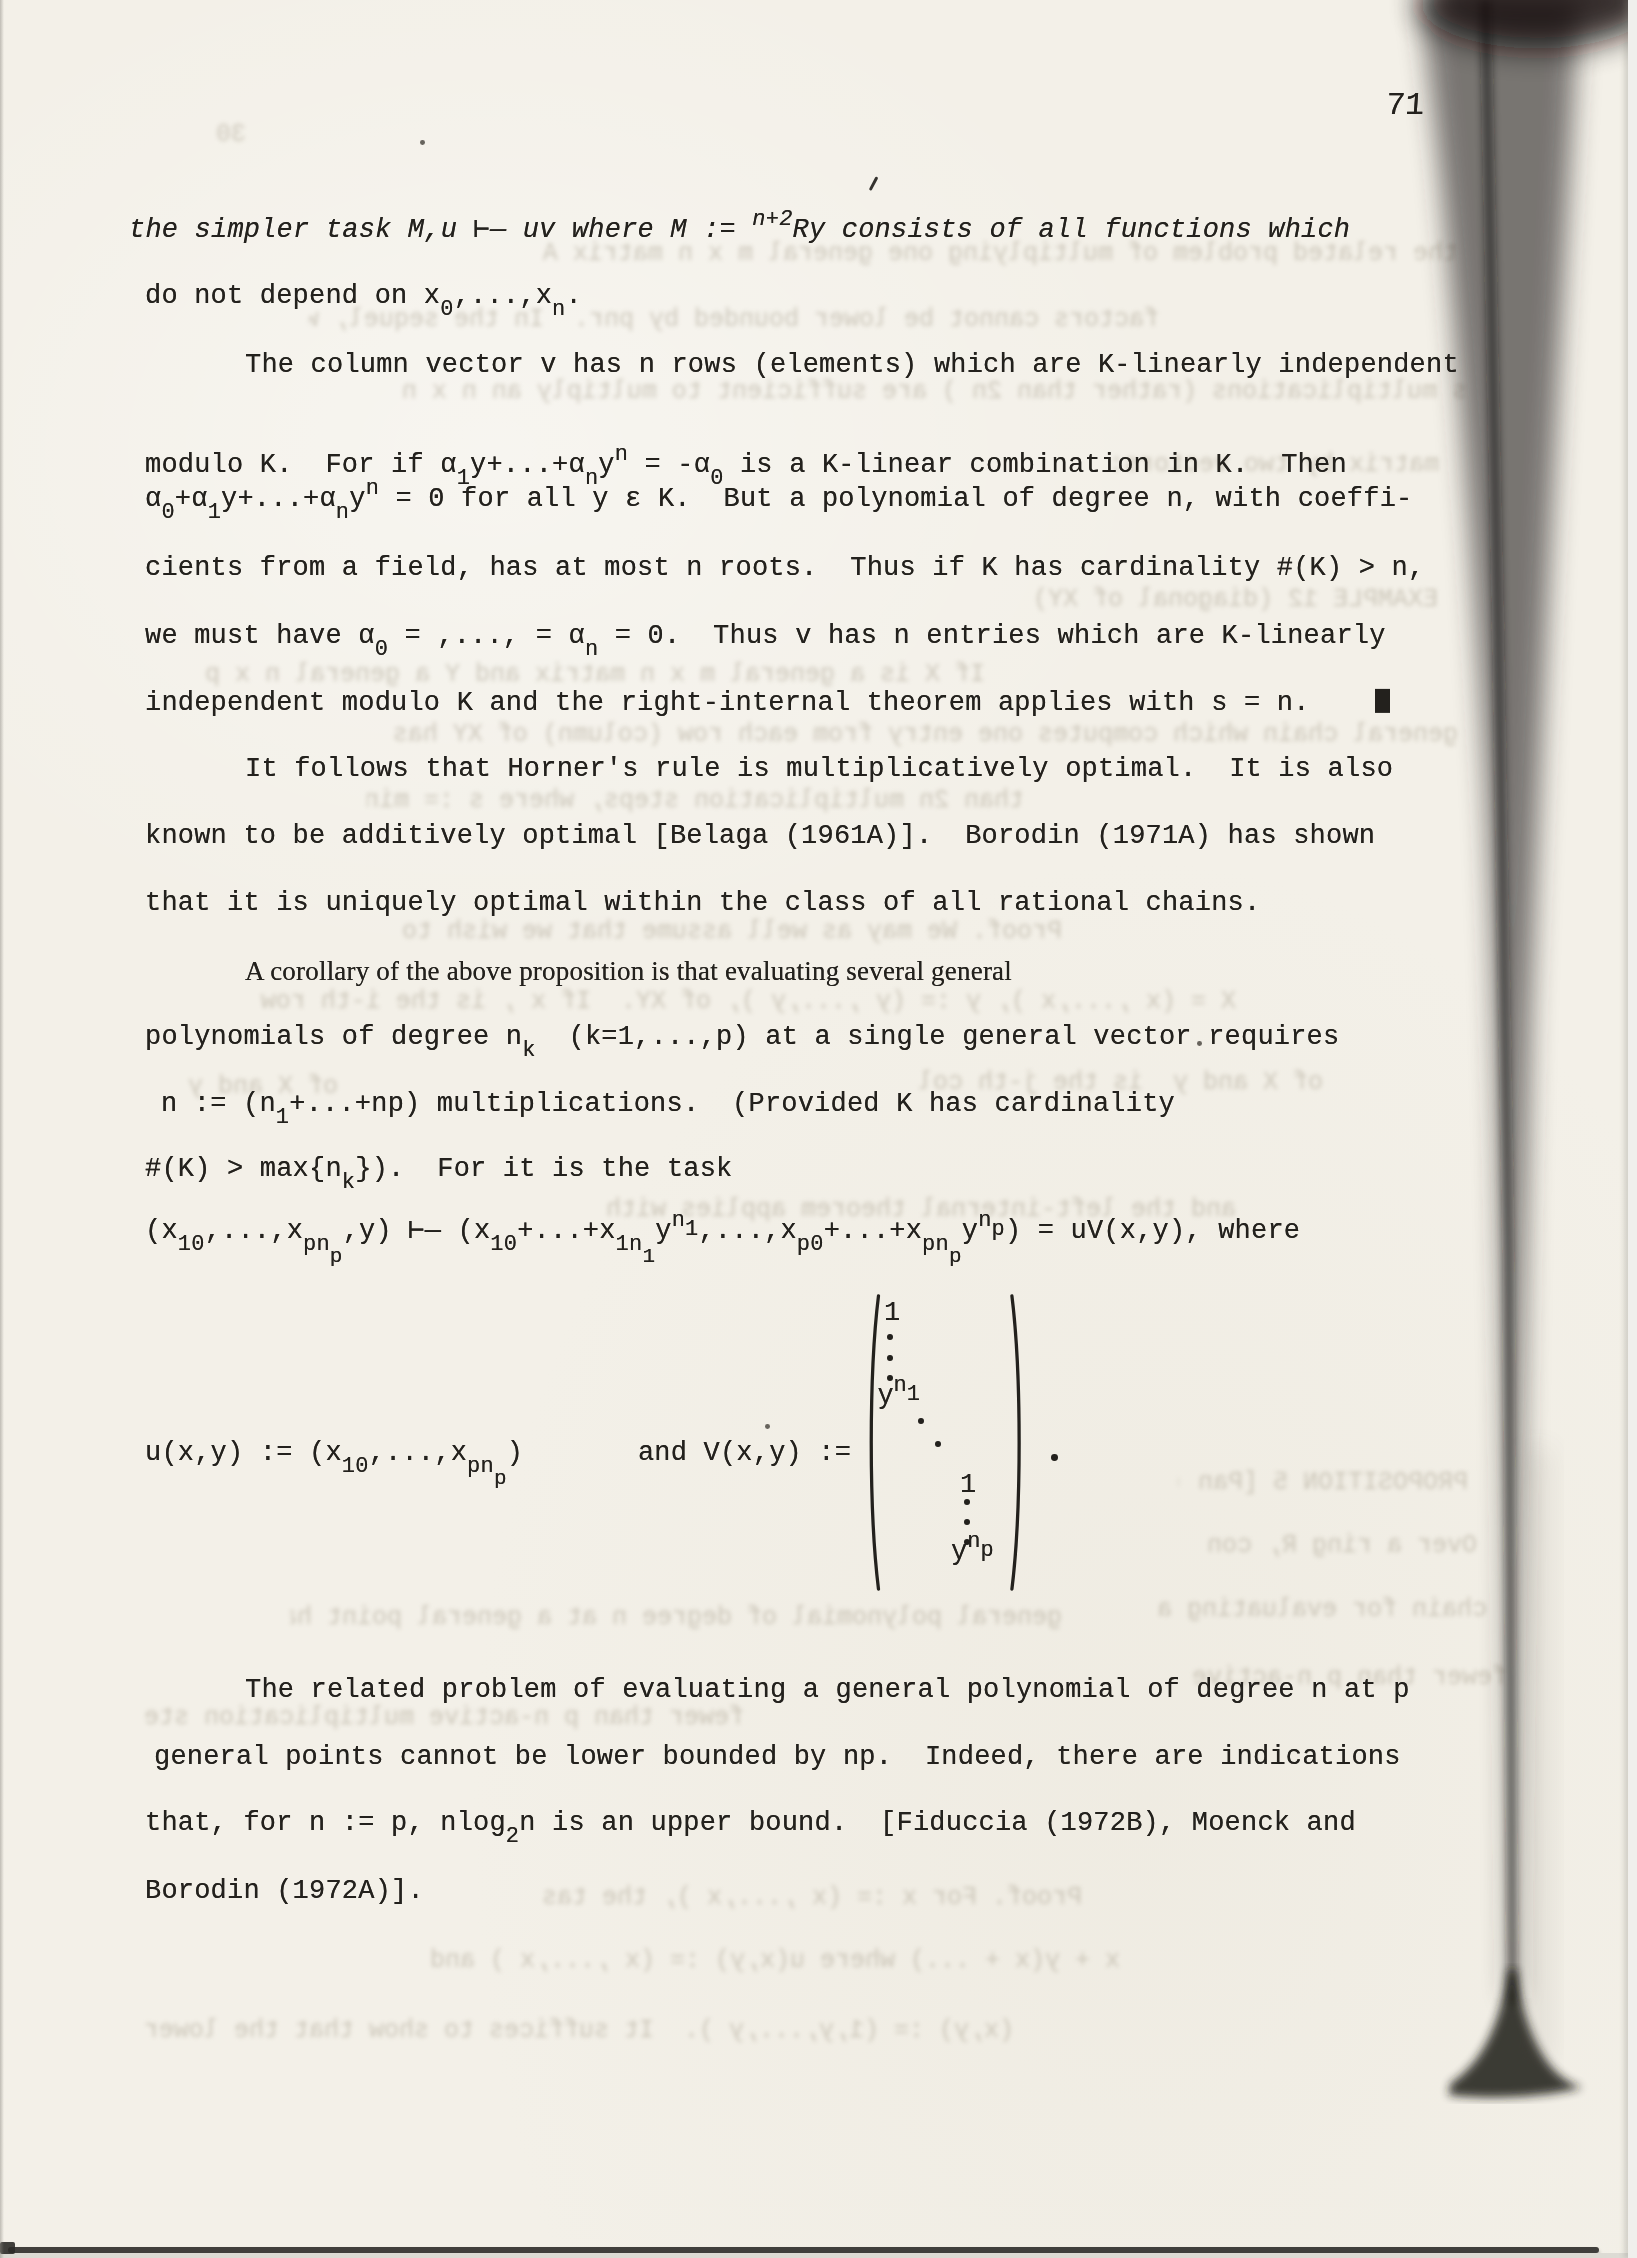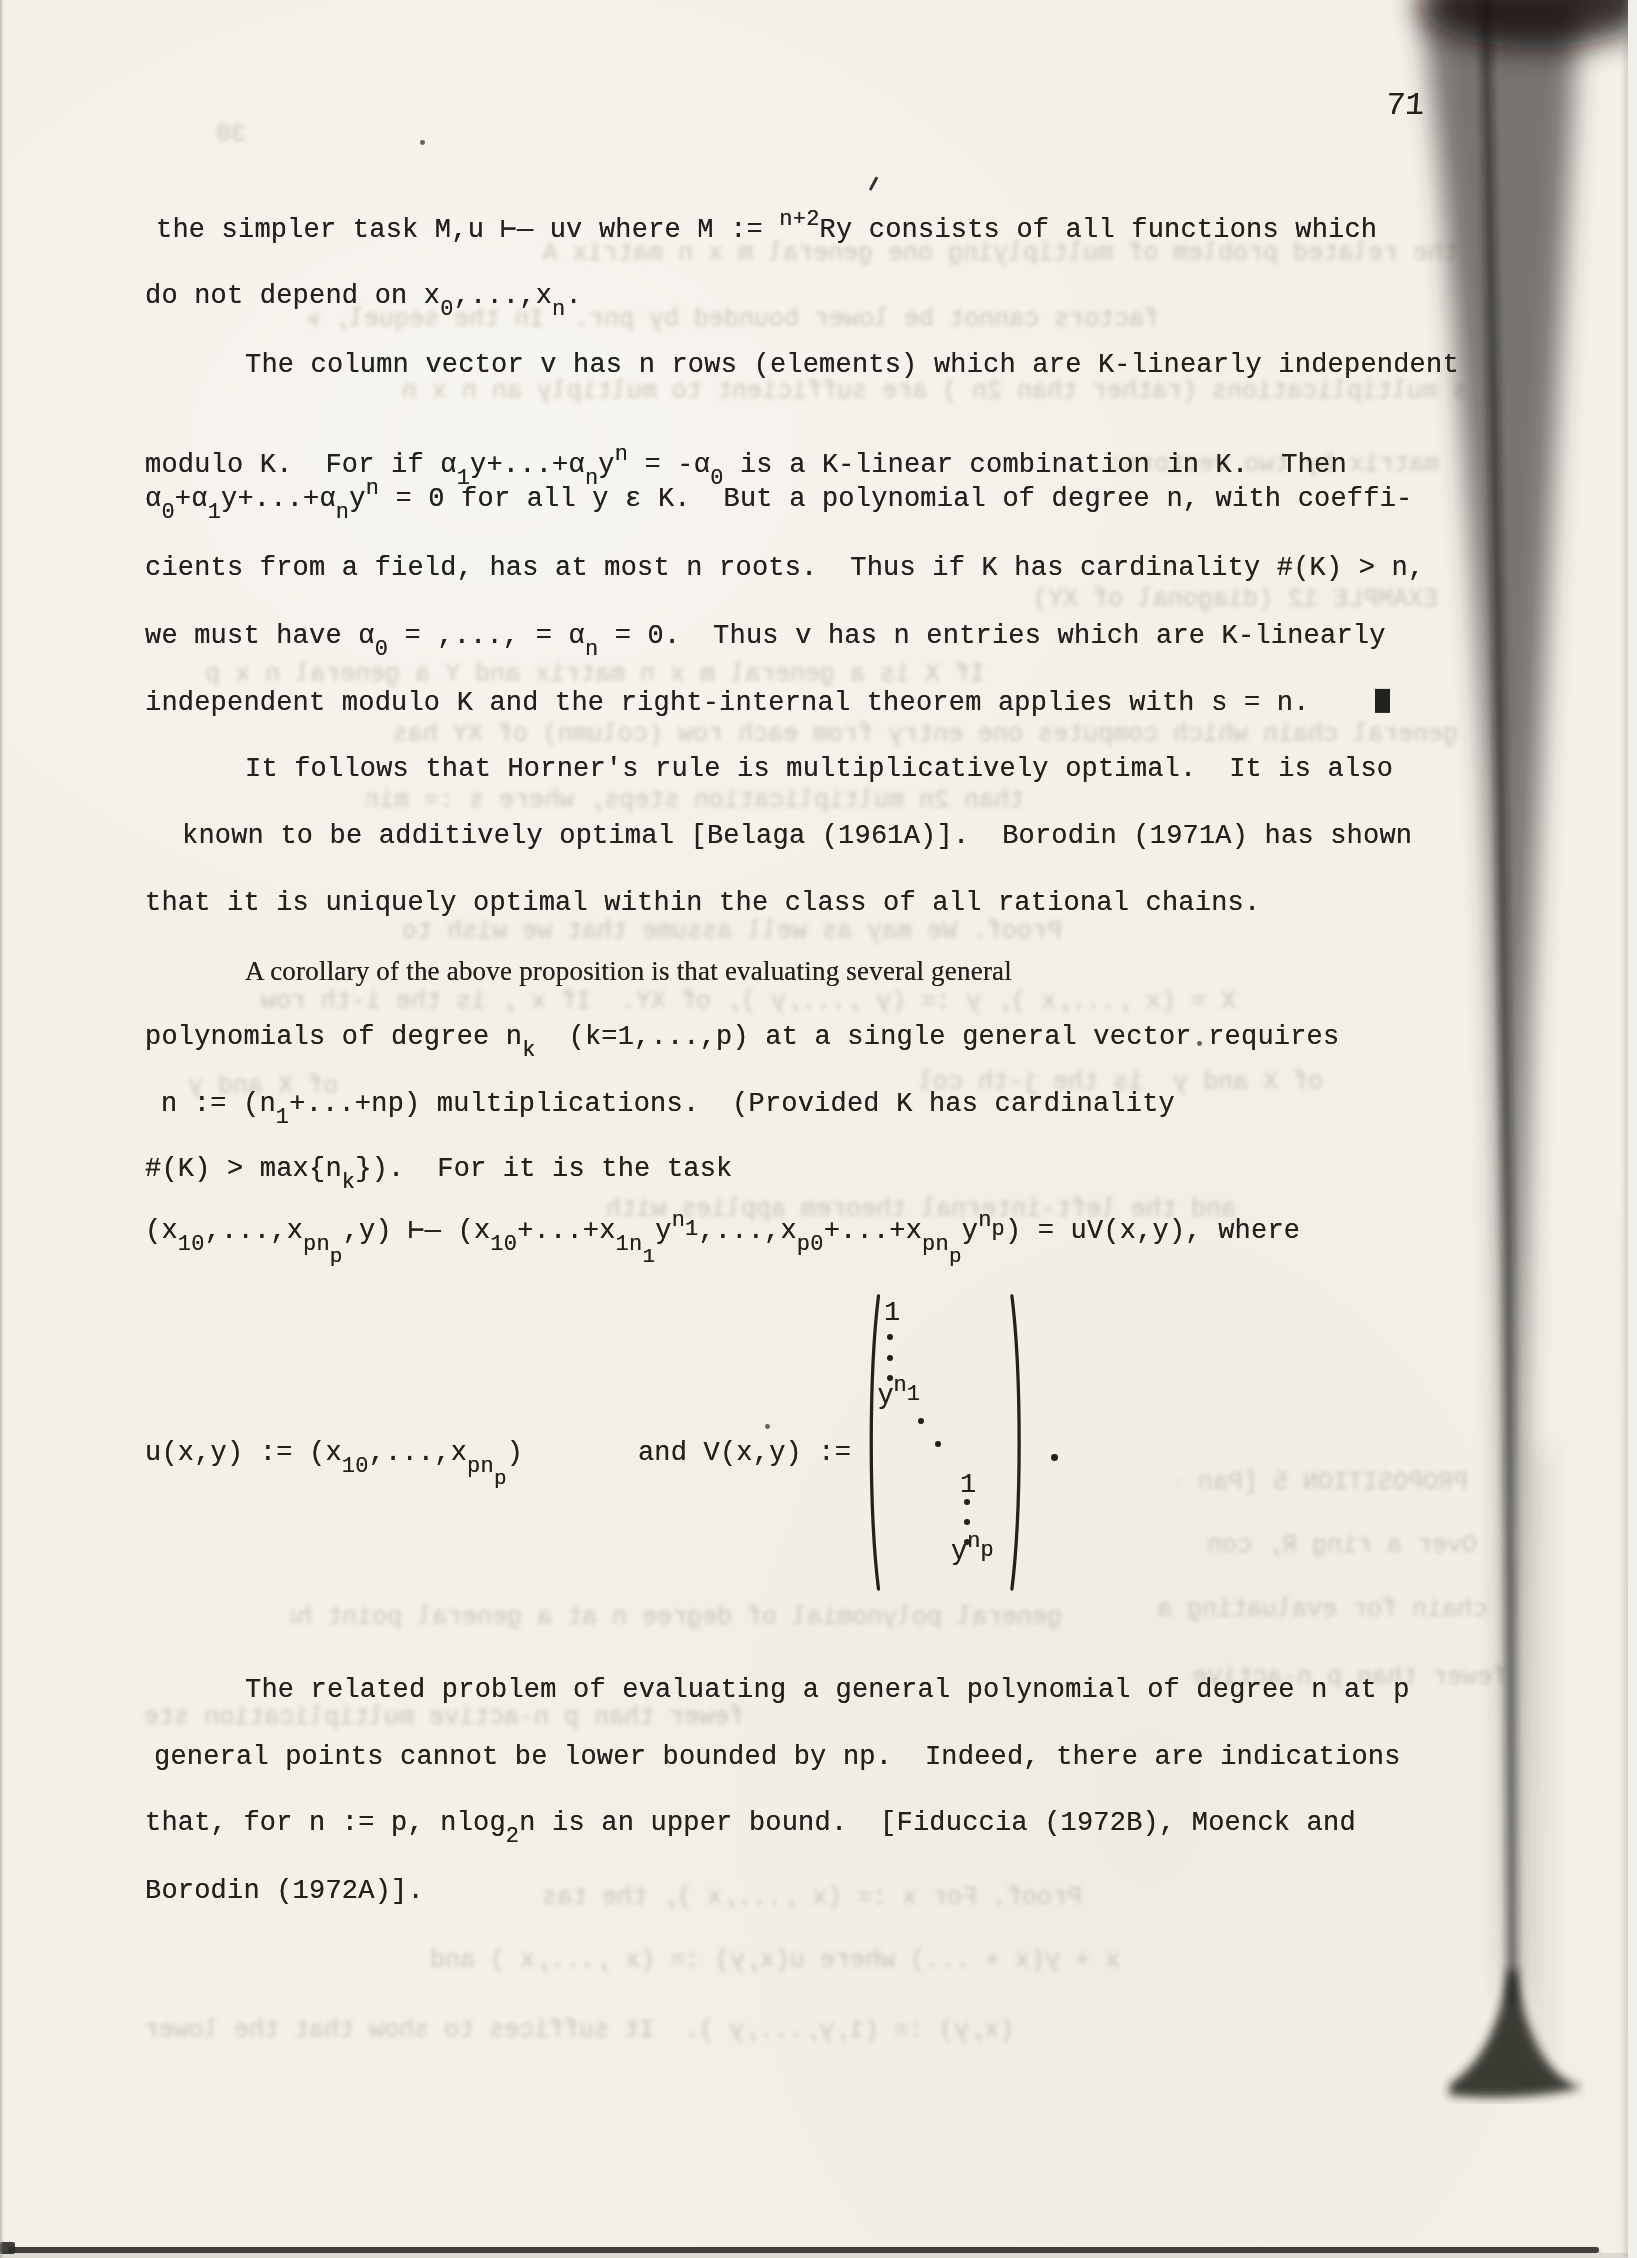--- a/index.html
+++ b/index.html
@@ -109,30 +109,30 @@
     <div class="bleed" style="left: 1188px; top: 1663px; width: 319px;">fewer than p n-active</div>
     <div class="bleed" style="left: 145px; top: 1703px; width: 599px;">fewer than p n-active multiplication steps</div>
     <div class="bleed" style="left: 541px; top: 1883px; width: 541px;">Proof. For x := (x ,...,x ), the task at hand is</div>
     <div class="bleed" style="left: 290px; top: 1946px; width: 830px;">x + y(x + ...) where u(x,y) := (x ,...,x ) and</div>
     <div class="bleed" style="left: 145px; top: 2016px; width: 869px;">(x,y) := (1,y,...,y ).  It suffices to show that the lower bound applies to</div>
   </div>
 
 <div id="page-number">71</div>
 
 <div id="text-layer">
-    <div class="line" style="top: 212px; left: 156px;"><span>the simpler task M,u ⊢— uv where M := </span><span class="sup">n+2</span><span>Ry consists of all functions which</span></div>
+    <div class="line" style="top: 212px; left: 129px; font-style: italic;"><span>the simpler task M,u ⊢— uv where M := </span><span class="sup">n+2</span><span>Ry consists of all functions which</span></div>
     <div class="line" style="top: 281px; left: 145px;"><span>do not depend on x</span><span class="sub">0</span><span>,...,x</span><span class="sub">n</span><span>.</span></div>
     <div class="line" style="top: 350px; left: 245px;"><span>The column vector v has n rows (elements) which are K-linearly independent</span></div>
     <div class="line" style="top: 418px; left: 145px; margin-top: 32px;"><span>modulo K.  For if α</span><span class="sub">1</span><span>y+...+α</span><span class="sub">n</span><span>y</span><span class="sup">n</span><span> = -α</span><span class="sub">0</span><span> is a K-linear combination in K.  Then</span></div>
     <div class="line" style="top: 484px; left: 145px;"><span>α</span><span class="sub">0</span><span>+α</span><span class="sub">1</span><span>y+...+α</span><span class="sub">n</span><span>y</span><span class="sup">n</span><span> = 0 for all y ε K.  But a polynomial of degree n, with coeffi-</span></div>
     <div class="line" style="top: 553px; left: 145px;"><span>cients from a field, has at most n roots.  Thus if K has cardinality #(K) &gt; n,</span></div>
     <div class="line" style="top: 621px; left: 145px;"><span>we must have α</span><span class="sub">0</span><span> = ,..., = α</span><span class="sub">n</span><span> = 0.  Thus v has n entries which are K-linearly</span></div>
     <div class="line" style="top: 686px; left: 145px;"><span>independent modulo K and the right-internal theorem applies with s = n.    </span><span class="qed"></span></div>
     <div class="line" style="top: 754px; left: 245px;"><span>It follows that Horner's rule is multiplicatively optimal.  It is also</span></div>
-    <div class="line" style="top: 821px; left: 145px; margin-left: 37px;"><span>known to be additively optimal [Belaga (1961A)].  Borodin (1971A) has shown</span></div>
+    <div class="line" style="top: 821px; left: 145px;"><span>known to be additively optimal [Belaga (1961A)].  Borodin (1971A) has shown</span></div>
     <div class="line" style="top: 888px; left: 145px;"><span>that it is uniquely optimal within the class of all rational chains.</span></div>
     <div class="line" style="top: 956px; left: 245px; font-family: Liberation Serif, serif;"><span>A corollary of the above proposition is that evaluating several general</span></div>
     <div class="line" style="top: 1022px; left: 145px;"><span>polynomials of degree n</span><span class="sub">k</span><span>  (k=1,...,p) at a single general vector requires</span></div>
     <div class="line" style="top: 1089px; left: 161px;"><span>n := (n</span><span class="sub">1</span><span>+...+np) multiplications.  (Provided K has cardinality</span></div>
     <div class="line" style="top: 1154px; left: 145px;"><span>#(K) &gt; max{n</span><span class="sub">k</span><span>}).  For it is the task</span></div>
     <div class="line" style="top: 1213px; left: 145px;"><span>(x</span><span class="sub">10</span><span>,...,x</span><span class="sub">pn</span><span class="ssub">p</span><span>,y) ⊢— (x</span><span class="sub">10</span><span>+...+x</span><span class="sub">1n</span><span class="ssub">1</span><span>y</span><span class="sup">n</span><span class="sup2">1</span><span>,...,x</span><span class="sub">p0</span><span>+...+x</span><span class="sub">pn</span><span class="ssub">p</span><span>y</span><span class="sup">n</span><span class="sup2">p</span><span>) = uV(x,y), where</span></div>
     <div class="line" style="top: 1438px; left: 145px;"><span>u(x,y) := (x</span><span class="sub">10</span><span>,...,x</span><span class="sub">pn</span><span class="ssub">p</span><span>)       and V(x,y) :=</span></div>
     <div class="line" style="top: 1675px; left: 245px;"><span>The related problem of evaluating a general polynomial of degree n at p</span></div>
     <div class="line" style="top: 1742px; left: 145px; margin-left: 9px;"><span>general points cannot be lower bounded by np.  Indeed, there are indications</span></div>
     <div class="line" style="top: 1808px; left: 145px;"><span>that, for n := p, nlog</span><span class="sub">2</span><span>n is an upper bound.  [Fiduccia (1972B), Moenck and</span></div>

